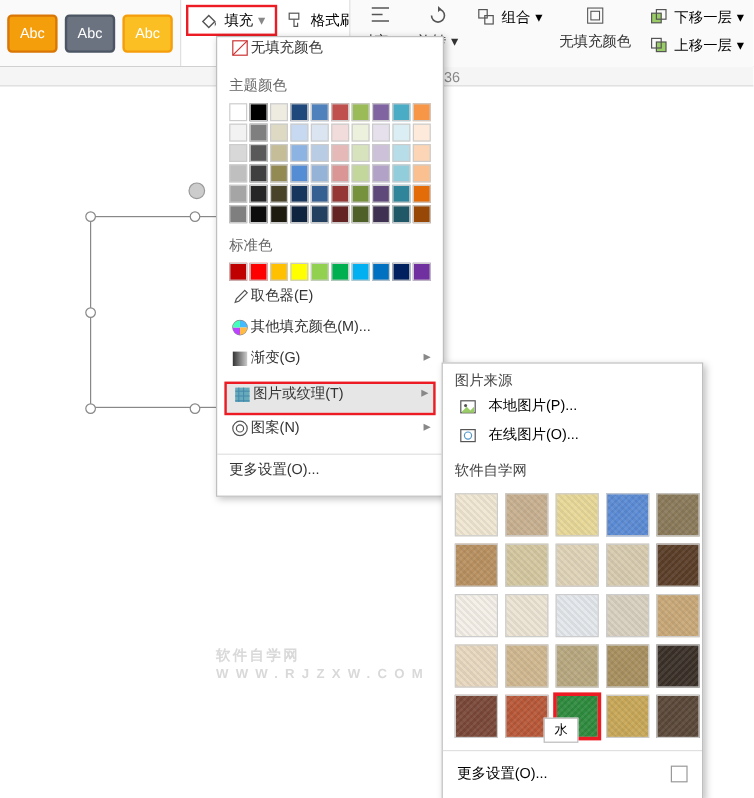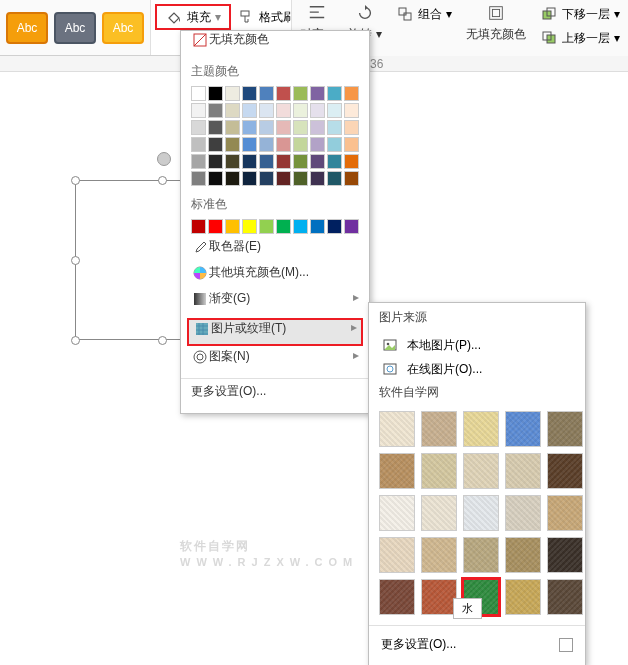--- a/index.html
+++ b/index.html
@@ -26,21 +26,21 @@
 .watermark .small{font-size:11px;letter-spacing:6px;display:block;text-align:center;}
 .menu{position:absolute;left:180px;top:30px;width:190px;background:#fff;border:1px solid #bfbfbf;box-shadow:2px 2px 6px rgba(0,0,0,.25);padding-bottom:4px;}
 .menu .row{display:flex;height:26px;padding:0 10px;gap:0;color:#333;}
 .menu .hdr{padding:6px 10px 2px;color:#666;}
 .menu .sw-grid{display:grid;grid-template-columns:repeat(10,15px);gap:2px;padding:4px 10px;}
 .sw{width:15px;height:15px;border:1px solid #ccc;}
 .menu .selected{background:#e6e6e6;border:2px solid #ed1c24;margin:2px 6px;padding:0 4px;height:28px;}
 .menu .arrow{margin-left:auto;color:#888;}
 .submenu{position:absolute;left:368px;top:302px;width:218px;background:#fff;border:1px solid #bfbfbf;box-shadow:2px 2px 6px rgba(0,0,0,.25);padding-bottom:6px;}
 .submenu .hdr{padding:6px 10px 4px;color:#444;}
-.submenu .row{display:flex;align-items:flex-end;height:24px;padding:0 12px;gap:8px;}
+.submenu .row{display:flex;align-items:flex-start;height:24px;padding:0 12px;gap:8px;}
 .tex-grid{display:grid;grid-template-columns:repeat(5,36px);gap:6px;padding:6px 10px;}
 .tex{width:36px;height:36px;border:1px solid #ccc;background-size:cover;}
 .tex.sel{outline:3px solid #ed1c24;outline-offset:-1px;}
 .tooltip{position:absolute;left:453px;top:598px;padding:2px 8px;background:#fff;border:1px solid #bbb;font-size:11px;}
 .more-row{display:flex;align-items:center;padding:6px 12px;gap:4px;}
 svg{display:block;}
 </style>
 </head>
 <body>
 

